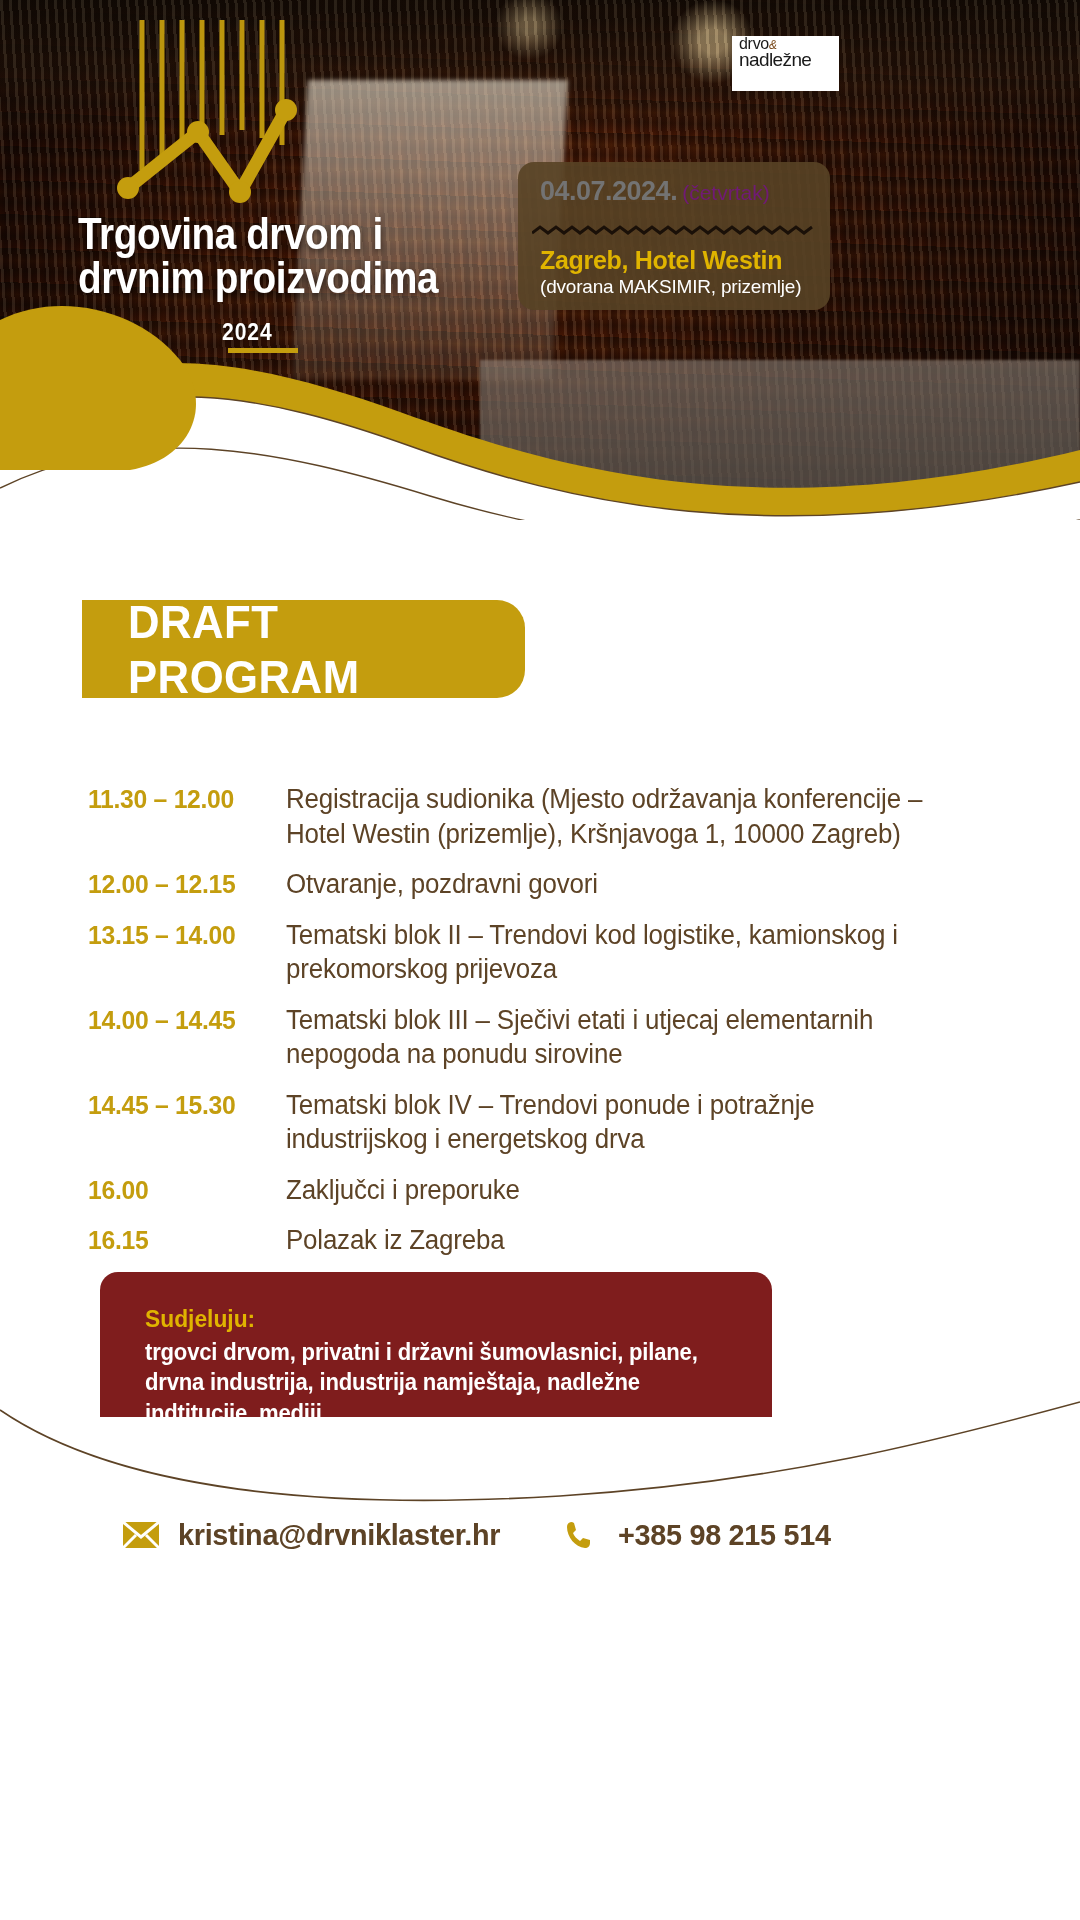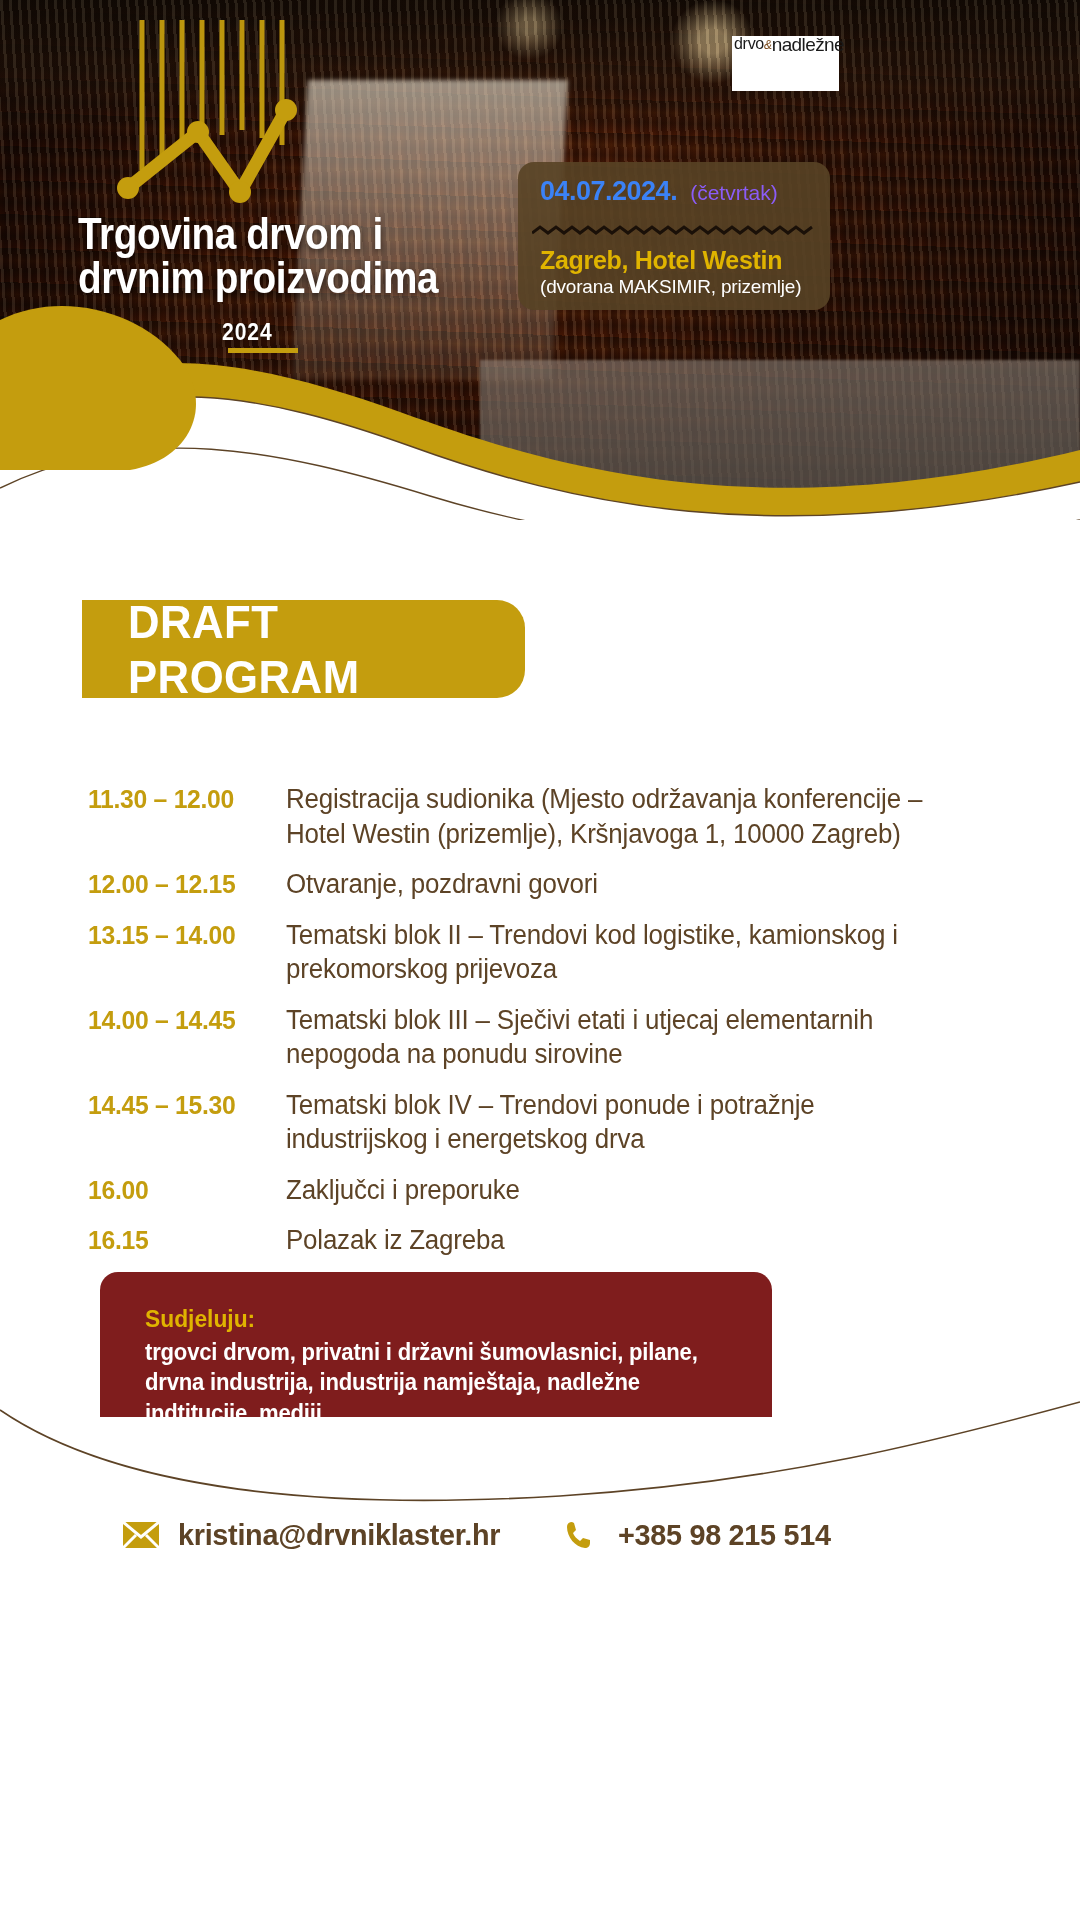--- a/index.html
+++ b/index.html
@@ -95,32 +95,32 @@
 
   
   .info-card {
     position: absolute;
     left: 518px; top: 162px;
     width: 312px; height: 148px;
     background: rgba(88, 66, 37, 0.90);
     border-radius: 16px;
     padding: 14px 20px 0 22px;
   }
-  .info-date { font-size: 27px; font-weight: 700; color:#3b82f6; letter-spacing:-0.5px; display:inline; }
-  .info-day  { font-size: 21px; font-weight: 400; color:#8b5cf6; display:inline; margin-left:13px; }
+  .info-date { font-size: 27px; font-weight: 700; color:#737373; letter-spacing:-0.5px; display:inline; }
+  .info-day  { font-size: 21px; font-weight: 400; color:#701a75; display:inline; margin-left:5px; }
   .zigzag { position:absolute; left:14px; top:62px; width:284px; height:13px; }
   .info-venue { position:absolute; left:22px; top:84px; font-size:25px; font-weight:700; color:#e0b400; letter-spacing:-0.3px; }
   .info-hall  { position:absolute; left:22px; top:114px; font-size:19px; font-weight:400; color:#ffffff; letter-spacing:-0.2px; }
 
   
   .logo-box {
     position:absolute; left:732px; top:36px;
     width:107px; height:55px;
     background:#ffffff;
-    display:flex; flex-direction:row; justify-content:center;
+    display:flex; flex-direction:column; justify-content:flex-start;
     padding-left:7px;
   }
   .logo-l1 { font-size:16px; color:#1a1a1a; font-weight:400; letter-spacing:-0.3px; line-height:0.95; }
   .logo-l1 .amp { font-size:12px; color:#7a4a1c; font-style:italic; }
   .logo-l2 { font-size:19px; color:#1a1a1a; font-weight:400; letter-spacing:-0.6px; line-height:0.95; }
 
   
   .wave { position:absolute; left:0; top:300px; width:1080px; height:260px; }
 
   

